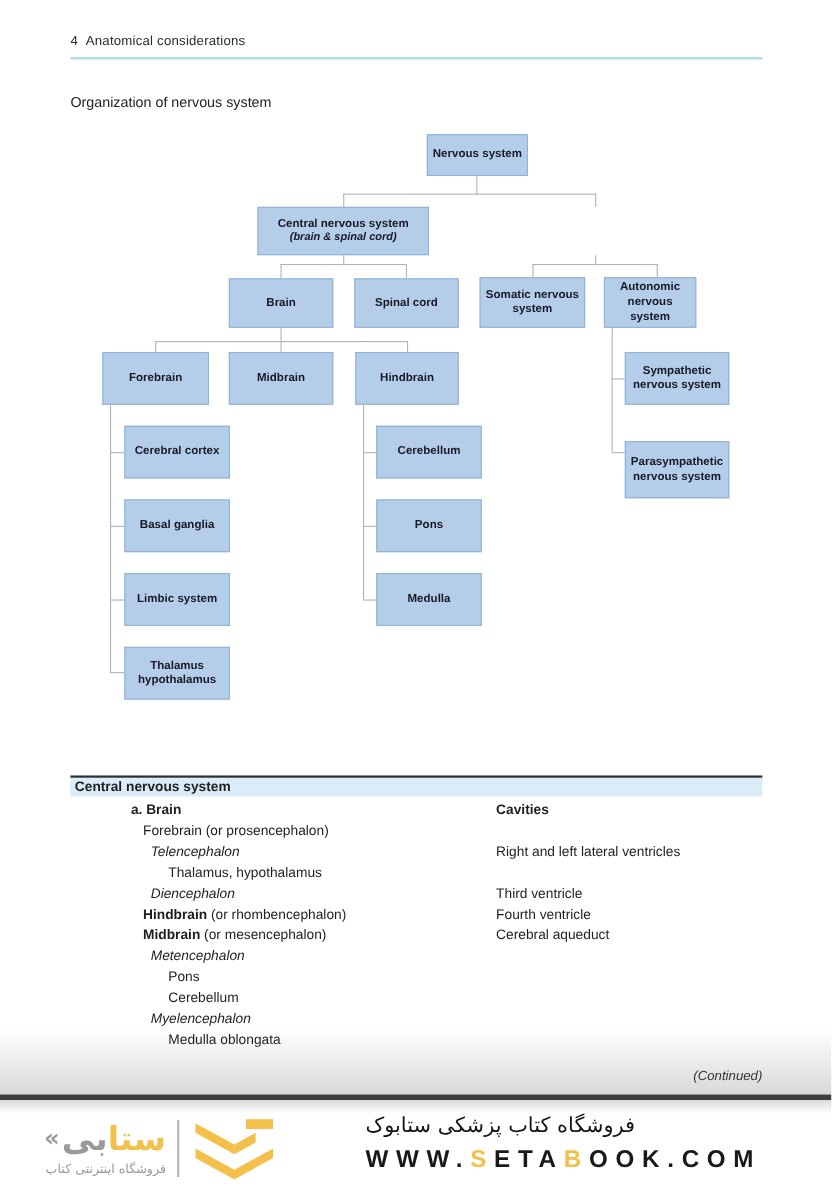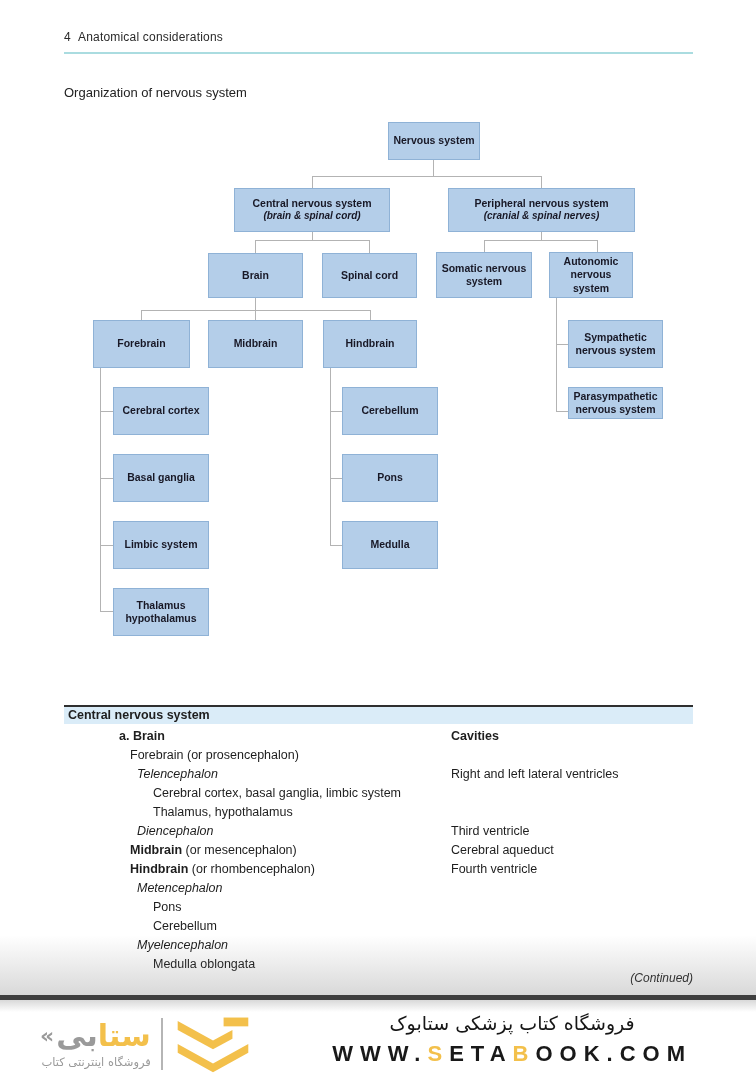--- a/index.html
+++ b/index.html
@@ -46,44 +46,40 @@
   .brand{position:absolute;left:40px;top:2px;display:flex;align-items:center;}
   .wordmark-block{text-align:right;margin-right:10px;}
   .wordmark{display:flex;align-items:center;justify-content:flex-end;
         font-family:"DejaVu Sans",sans-serif;font-weight:bold;font-size:30px;line-height:34px;}
   .wm-mark{color:#9a9a9a;font-size:22px;margin-right:2px;}
   .wm-gray{color:#9a9a9a;} .wm-yellow{color:#f3c04b;}
   .tagline{font-family:"DejaVu Sans",sans-serif;font-size:11.5px;color:#9a9a9a;margin-top:2px;}
   .brand-divider{width:2px;height:52px;background:#b5b5b5;margin-right:10px;}
   .emblem{width:80px;height:60px;}
   .emblem path{fill:#f3c04b;}
-  .footer-right{position:absolute;right:64px;top:0;text-align:center;}
+  .footer-right{position:absolute;right:64px;top:0;text-align:left;}
   .store-line{direction:rtl;font-family:"DejaVu Sans",sans-serif;font-size:19px;color:#161616;}
   .url-line{margin-top:7px;font-size:22px;font-weight:bold;letter-spacing:7px;color:#191919;}
 </style>
 </head>
 <body>
 
 <div id="page">
 
   <div class="page-header">4&nbsp;&nbsp;Anatomical considerations</div>
   <div class="header-rule"></div>
   <div class="section-title">Organization of nervous system</div>
 
   <div class="node" style="left:388px;top:122px;width:92px;height:38px">
       <span>Nervous system</span>
     </div>
   <div class="node" style="left:234px;top:188px;width:156px;height:44px">
       <span>Central nervous system</span>
       <span class="sub">(brain &amp; spinal cord)</span>
     </div>
-  <div class="node" style="left:448px;top:188px;width:187px;height:44px">
-      <span>Peripheral nervous system</span>
-      <span class="sub">(cranial &amp; spinal nerves)</span>
-    </div>
   <div class="node" style="left:208px;top:253px;width:95px;height:45px">
       <span>Brain</span>
     </div>
   <div class="node" style="left:322px;top:253px;width:95px;height:45px">
       <span>Spinal cord</span>
     </div>
   <div class="node" style="left:436px;top:252px;width:96px;height:46px">
       <span>Somatic nervous system</span>
     </div>
   <div class="node" style="left:549px;top:252px;width:84px;height:46px">
@@ -115,21 +111,21 @@
     </div>
   <div class="node" style="left:342px;top:454px;width:96px;height:48px">
       <span>Pons</span>
     </div>
   <div class="node" style="left:342px;top:521px;width:96px;height:48px">
       <span>Medulla</span>
     </div>
   <div class="node" style="left:568px;top:320px;width:95px;height:48px">
       <span>Sympathetic nervous system</span>
     </div>
-  <div class="node" style="left:568px;top:387px;width:95px;height:32px">
+  <div class="node" style="left:568px;top:401px;width:95px;height:52px">
       <span>Parasympathetic nervous system</span>
     </div>
 
   <div class="vline" style="left:433px;top:160px;height:17px"></div>
   <div class="hline" style="left:312px;top:176px;width:230px"></div>
   <div class="vline" style="left:312px;top:176px;height:12px"></div>
   <div class="vline" style="left:541px;top:176px;height:12px"></div>
   <div class="vline" style="left:312px;top:232px;height:9px"></div>
   <div class="hline" style="left:255px;top:240px;width:115px"></div>
   <div class="vline" style="left:255px;top:240px;height:13px"></div>
@@ -164,36 +160,33 @@
         <div class="tcell-right b">Cavities</div>
       </div>
       <div class="trow">
         <div class="tcell-left ind-1"><span>Forebrain (or prosencephalon)</span></div>
       </div>
       <div class="trow">
         <div class="tcell-left ind-2"><span class="i">Telencephalon</span></div>
         <div class="tcell-right">Right and left lateral ventricles</div>
       </div>
       <div class="trow">
-        <div class="tcell-left ind-3"><span>Cerebral cortex, basal ganglia, limbic system</span></div>
-      </div>
-      <div class="trow">
         <div class="tcell-left ind-3"><span>Thalamus, hypothalamus</span></div>
       </div>
       <div class="trow">
         <div class="tcell-left ind-2"><span class="i">Diencephalon</span></div>
         <div class="tcell-right">Third ventricle</div>
       </div>
       <div class="trow">
+        <div class="tcell-left ind-1"><span class="b">Hindbrain</span><span> (or rhombencephalon)</span></div>
+        <div class="tcell-right">Fourth ventricle</div>
+      </div>
+      <div class="trow">
         <div class="tcell-left ind-1"><span class="b">Midbrain</span><span> (or mesencephalon)</span></div>
         <div class="tcell-right">Cerebral aqueduct</div>
-      </div>
-      <div class="trow">
-        <div class="tcell-left ind-1"><span class="b">Hindbrain</span><span> (or rhombencephalon)</span></div>
-        <div class="tcell-right">Fourth ventricle</div>
       </div>
       <div class="trow">
         <div class="tcell-left ind-2"><span class="i">Metencephalon</span></div>
       </div>
       <div class="trow">
         <div class="tcell-left ind-3"><span>Pons</span></div>
       </div>
       <div class="trow">
         <div class="tcell-left ind-3"><span>Cerebellum</span></div>
       </div>

